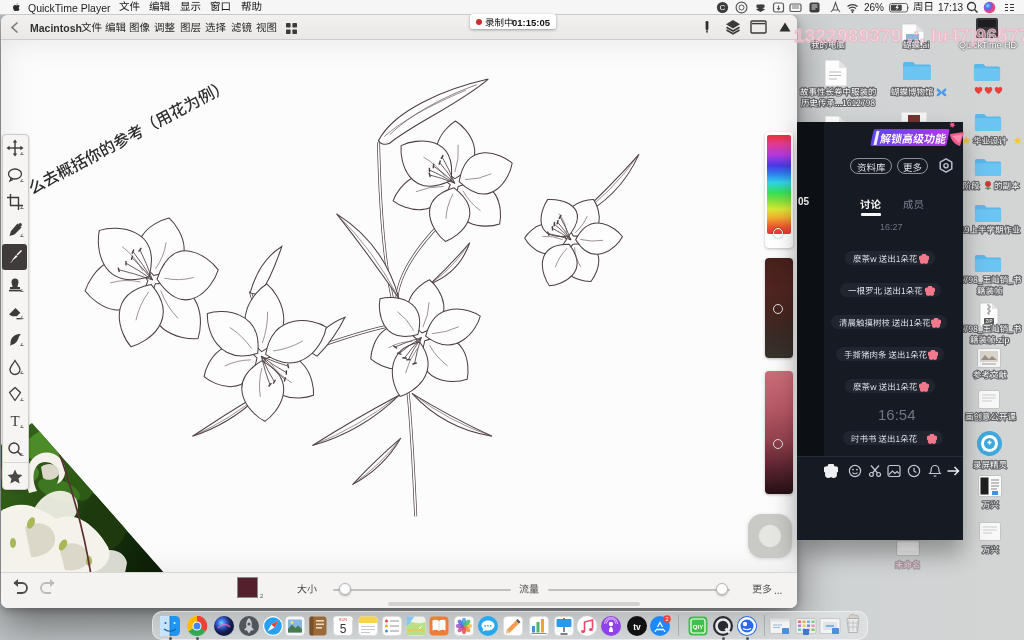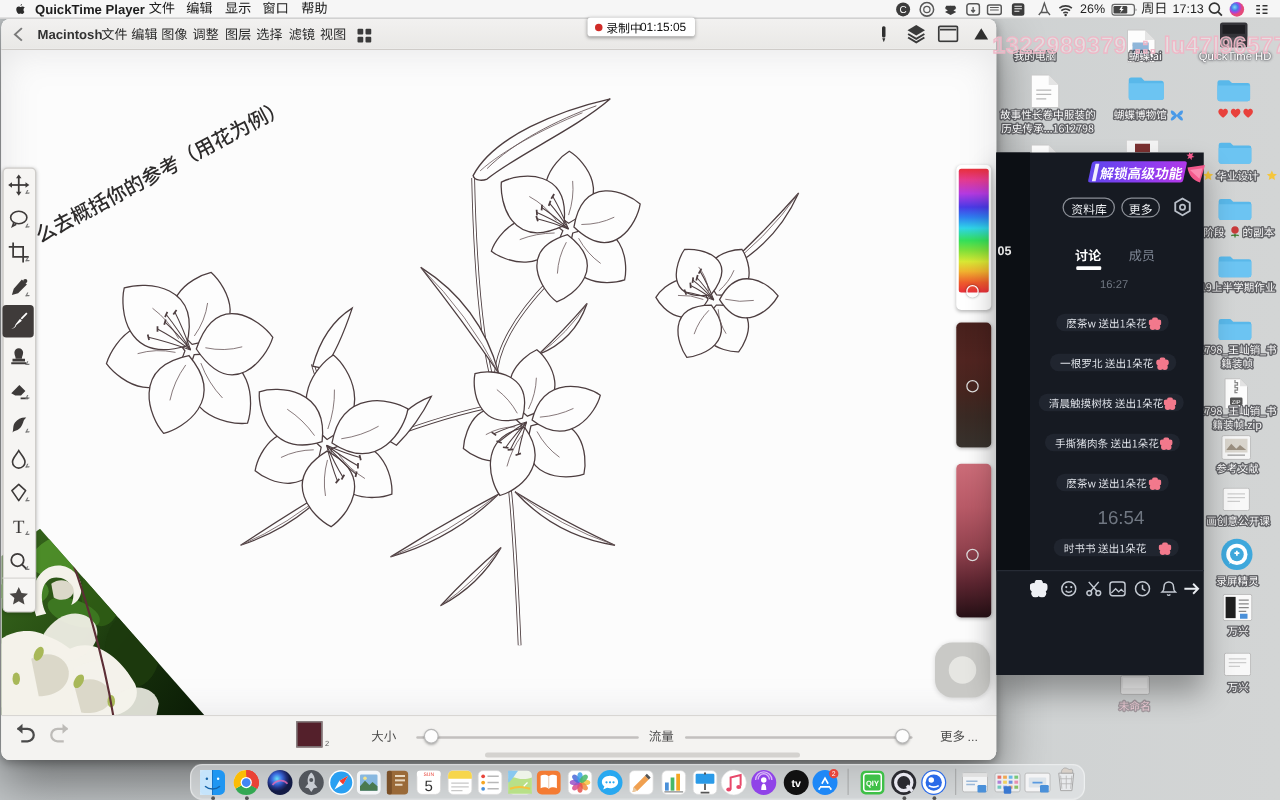--- a/index.html
+++ b/index.html
@@ -1,18 +1,18 @@
 <!DOCTYPE html>
 <html><head><meta charset="utf-8"><style>*{margin:0;padding:0;box-sizing:border-box}body{width:1024px;height:640px;overflow:hidden;font-family:"Liberation Sans",sans-serif;position:relative;background:linear-gradient(90deg,#c3c7c9,#ccd0d1 60%,#d3d5d5)}.abs{position:absolute}</style></head><body>
 <div class="abs" style="left:0;top:0;width:1024px;height:14.5px;background:#f6f6f6;border-bottom:0.5px solid #c9c9c9;z-index:40"></div>
 <svg class="abs" style="left:11px;top:2px;z-index:41" width="11" height="11" viewBox="0 0 11 11">
     <path d="M7.8 5.8c0-1.2 1-1.8 1-1.8s-.6-.9-1.7-.9c-.8 0-1.3.4-1.6.4-.3 0-.9-.4-1.5-.4C2.8 3.1 2 4 2 5.5c0 1.7 1.3 3.6 2.1 3.6.4 0 .7-.3 1.3-.3.6 0 .8.3 1.3.3.9 0 1.8-1.6 1.8-1.6S7.8 7 7.8 5.8Z" fill="#2b2b2b"></path>
     <path d="M6.6 1.2c-.5.1-1.1.5-1.2 1.3.7.1 1.3-.5 1.2-1.3Z" fill="#2b2b2b"></path>
   </svg>
-<div class="abs" style="left:28px;top:1.5px;font-size:10.5px;font-weight:bold;color:#1d1d1d;z-index:41">QuickTime Player</div>
+<div class="abs" style="left:28px;top:1.5px;font-size:10.5px;font-weight:normal;color:#1d1d1d;z-index:41">QuickTime Player</div>
 <svg style="position:absolute;left:119.0px;top:-1.7px;overflow:visible;z-index:41" width="24" height="18" viewBox="0 -12.2 24 18">
     <path d="M4.4 -8.6C4.8 -8.1 5.1 -7.4 5.2 -7.0L6.1 -7.3C5.9 -7.7 5.6 -8.4 5.3 -8.9ZM0.5 -7.0V-6.2H2.2C2.8 -4.6 3.6 -3.2 4.7 -2.1C3.5 -1.1 2.1 -0.4 0.4 0.1C0.5 0.3 0.8 0.6 0.9 0.8C2.6 0.3 4.1 -0.5 5.3 -1.5C6.5 -0.5 7.9 0.3 9.6 0.8C9.7 0.5 10.0 0.2 10.2 0.0C8.5 -0.4 7.0 -1.1 5.9 -2.1C6.9 -3.2 7.7 -4.5 8.4 -6.2H10.0V-7.0ZM5.3 -2.7C4.3 -3.7 3.5 -4.9 3.0 -6.2H7.5C6.9 -4.8 6.2 -3.6 5.3 -2.7Z M13.8 -3.6V-2.8H16.8V0.8H17.6V-2.8H20.5V-3.6H17.6V-5.9H20.0V-6.7H17.6V-8.7H16.8V-6.7H15.4C15.6 -7.1 15.7 -7.6 15.8 -8.1L15.0 -8.3C14.8 -6.9 14.4 -5.6 13.7 -4.7C13.9 -4.6 14.3 -4.4 14.4 -4.3C14.7 -4.7 15.0 -5.3 15.2 -5.9H16.8V-3.6ZM13.3 -8.8C12.7 -7.2 11.8 -5.6 10.8 -4.6C11.0 -4.4 11.2 -4.0 11.3 -3.8C11.6 -4.2 11.9 -4.6 12.3 -5.0V0.8H13.0V-6.3C13.4 -7.0 13.8 -7.8 14.1 -8.6Z" fill="#1d1d1d"></path>
   </svg>
 <svg style="position:absolute;left:149.0px;top:-1.7px;overflow:visible;z-index:41" width="24" height="18" viewBox="0 -12.2 24 18">
     <path d="M0.4 -0.6 0.6 0.2C1.5 -0.2 2.6 -0.6 3.6 -1.1L3.5 -1.7C2.3 -1.3 1.2 -0.8 0.4 -0.6ZM0.6 -4.4C0.8 -4.5 1.0 -4.6 2.2 -4.7C1.8 -4.1 1.4 -3.5 1.2 -3.3C0.9 -2.9 0.7 -2.6 0.5 -2.6C0.6 -2.4 0.7 -2.1 0.7 -1.9C0.9 -2.0 1.2 -2.1 3.6 -2.7C3.5 -2.8 3.5 -3.1 3.5 -3.3L1.8 -3.0C2.5 -3.9 3.2 -5.1 3.8 -6.3L3.2 -6.6C3.0 -6.2 2.8 -5.8 2.6 -5.4L1.4 -5.3C2.0 -6.2 2.6 -7.4 3.0 -8.6L2.3 -8.8C1.9 -7.5 1.2 -6.2 1.0 -5.8C0.7 -5.5 0.6 -5.2 0.4 -5.2C0.5 -5.0 0.6 -4.6 0.6 -4.4ZM6.6 -3.7V-2.1H5.7V-3.7ZM7.1 -3.7H7.8V-2.1H7.1ZM5.1 -4.3V0.8H5.7V-1.5H6.6V0.5H7.1V-1.5H7.8V0.5H8.4V-1.5H9.1V0.1C9.1 0.1 9.1 0.2 9.0 0.2C9.0 0.2 8.8 0.2 8.5 0.2C8.6 0.3 8.7 0.6 8.7 0.8C9.1 0.8 9.3 0.7 9.5 0.7C9.7 0.5 9.8 0.4 9.8 0.1V-4.3L9.1 -4.3ZM8.4 -3.7H9.1V-2.1H8.4ZM6.4 -8.7C6.5 -8.4 6.7 -8.0 6.8 -7.7H4.3V-5.4C4.3 -3.8 4.3 -1.5 3.3 0.2C3.5 0.3 3.8 0.5 3.9 0.7C4.9 -1.0 5.1 -3.5 5.1 -5.2H9.7V-7.7H7.7C7.5 -8.0 7.3 -8.5 7.1 -8.9ZM5.1 -7.0H8.9V-5.9H5.1Z M16.3 -7.9H19.1V-6.8H16.3ZM15.6 -8.5V-6.2H19.9V-8.5ZM11.4 -3.5C11.4 -3.6 11.7 -3.6 12.1 -3.6H13.1V-2.1L10.9 -1.8L11.1 -1.0L13.1 -1.4V0.8H13.8V-1.5L15.0 -1.8L14.9 -2.5L13.8 -2.2V-3.6H14.8V-4.3H13.8V-6.0H13.1V-4.3H12.1C12.3 -5.1 12.6 -5.9 12.9 -6.8H14.8V-7.6H13.1C13.2 -7.9 13.3 -8.3 13.3 -8.7L12.6 -8.8C12.5 -8.4 12.4 -8.0 12.3 -7.6H11.0V-6.8H12.1C11.9 -6.0 11.7 -5.3 11.6 -5.0C11.4 -4.6 11.3 -4.2 11.1 -4.2C11.2 -4.0 11.3 -3.6 11.4 -3.5ZM19.1 -5.0V-4.1H16.4V-5.0ZM14.7 -0.8 14.8 -0.1 19.1 -0.4V0.8H19.8V-0.5L20.6 -0.5L20.6 -1.2L19.8 -1.2V-5.0H20.5V-5.6H14.9V-5.0H15.7V-0.9ZM19.1 -3.5V-2.5H16.4V-3.5ZM19.1 -1.9V-1.1L16.4 -0.9V-1.9Z" fill="#1d1d1d"></path>
   </svg>
 <svg style="position:absolute;left:180.0px;top:-1.7px;overflow:visible;z-index:41" width="24" height="18" viewBox="0 -12.2 24 18">
     <path d="M2.6 -6.0H7.9V-4.9H2.6ZM2.6 -7.7H7.9V-6.6H2.6ZM1.8 -8.3V-4.3H8.7V-8.3ZM8.6 -3.5C8.3 -2.8 7.6 -1.9 7.2 -1.3L7.8 -1.0C8.3 -1.6 8.8 -2.4 9.3 -3.2ZM1.3 -3.1C1.7 -2.4 2.2 -1.5 2.5 -1.0L3.1 -1.3C2.9 -1.8 2.4 -2.7 1.9 -3.4ZM6.0 -3.8V-0.4H4.4V-3.8H3.7V-0.4H0.4V0.3H10.1V-0.4H6.8V-3.8Z M13.0 -3.7C12.5 -2.5 11.7 -1.3 10.9 -0.6C11.1 -0.5 11.4 -0.3 11.6 -0.1C12.4 -0.9 13.3 -2.2 13.8 -3.5ZM17.7 -3.4C18.4 -2.4 19.2 -1.0 19.5 -0.1L20.3 -0.5C20.0 -1.4 19.2 -2.7 18.4 -3.7ZM12.1 -8.0V-7.3H19.5V-8.0ZM11.1 -5.5V-4.7H15.3V-0.2C15.3 -0.0 15.3 0.0 15.1 0.0C14.9 0.0 14.2 0.0 13.5 0.0C13.6 0.2 13.7 0.6 13.8 0.8C14.7 0.8 15.3 0.8 15.7 0.7C16.1 0.6 16.2 0.3 16.2 -0.2V-4.7H20.4V-5.5Z" fill="#1d1d1d"></path>
   </svg>
 <svg style="position:absolute;left:210.0px;top:-1.7px;overflow:visible;z-index:41" width="24" height="18" viewBox="0 -12.2 24 18">
@@ -118,21 +118,21 @@
       <rect x="7.4" y="1" width="4.6" height="4.6" rx="0.8"></rect>
       <rect x="1" y="7.4" width="4.6" height="4.6" rx="0.8"></rect>
       <rect x="7.4" y="7.4" width="4.6" height="4.6" rx="0.8"></rect>
     </g>
   </svg>
 <div class="abs" style="left:470px;top:14px;width:86px;height:15px;background:#fff;border-radius:2.5px;box-shadow:0 1px 3px rgba(0,0,0,.35);z-index:45"></div>
 <div class="abs" style="left:476px;top:18.5px;width:6px;height:6px;border-radius:50%;background:#d02c28;z-index:46"></div>
 <svg style="position:absolute;left:485.0px;top:14.5px;overflow:visible;z-index:46" width="31" height="16" viewBox="0 -11.0 31 16">
     <path d="M1.3 -3.0C1.9 -2.7 2.6 -2.1 3.0 -1.8L3.5 -2.3C3.1 -2.6 2.4 -3.1 1.8 -3.4ZM1.3 -7.4V-6.8H7.0L7.0 -5.9H1.6V-5.3H7.0L6.9 -4.4H0.6V-3.8H4.4V-2.0C3.0 -1.4 1.6 -0.9 0.6 -0.5L1.0 0.1C2.0 -0.3 3.2 -0.8 4.4 -1.3V-0.0C4.4 0.1 4.3 0.2 4.2 0.2C4.0 0.2 3.5 0.2 2.9 0.2C3.0 0.3 3.1 0.6 3.2 0.8C3.9 0.8 4.4 0.8 4.7 0.7C5.0 0.6 5.1 0.4 5.1 -0.0V-2.2C5.9 -1.0 7.1 -0.1 8.6 0.4C8.7 0.2 8.9 -0.1 9.1 -0.2C8.0 -0.5 7.1 -1.0 6.4 -1.7C7.0 -2.1 7.7 -2.6 8.3 -3.1L7.7 -3.5C7.3 -3.1 6.6 -2.5 6.0 -2.1C5.6 -2.5 5.3 -3.0 5.1 -3.5V-3.8H8.9V-4.4H7.6C7.7 -5.4 7.8 -6.5 7.8 -7.4L7.2 -7.5L7.1 -7.4Z M15.9 -7.1V-1.8H16.6V-7.1ZM17.6 -7.9V-0.2C17.6 -0.1 17.6 -0.0 17.4 -0.0C17.2 -0.0 16.7 -0.0 16.1 -0.0C16.2 0.2 16.3 0.5 16.4 0.7C17.1 0.7 17.6 0.7 17.9 0.6C18.2 0.5 18.3 0.2 18.3 -0.2V-7.9ZM10.8 -7.8C10.6 -6.8 10.3 -5.9 9.9 -5.2C10.1 -5.2 10.4 -5.1 10.5 -5.0C10.7 -5.3 10.8 -5.6 11.0 -6.0H12.2V-5.0H9.9V-4.3H12.2V-3.3H10.4V-0.0H11.0V-2.7H12.2V0.8H12.9V-2.7H14.2V-0.7C14.2 -0.6 14.2 -0.6 14.1 -0.6C14.0 -0.6 13.7 -0.6 13.3 -0.6C13.4 -0.4 13.5 -0.2 13.5 0.0C14.0 0.0 14.4 0.0 14.6 -0.1C14.8 -0.2 14.9 -0.4 14.9 -0.7V-3.3H12.9V-4.3H15.2V-5.0H12.9V-6.0H14.9V-6.6H12.9V-7.9H12.2V-6.6H11.2C11.3 -6.9 11.4 -7.3 11.5 -7.6Z M23.4 -8.0V-6.3H19.9V-1.8H20.6V-2.4H23.4V0.8H24.1V-2.4H26.8V-1.8H27.6V-6.3H24.1V-8.0ZM20.6 -3.1V-5.6H23.4V-3.1ZM26.8 -3.1H24.1V-5.6H26.8Z" fill="#111"></path>
   </svg>
-<div class="abs" style="left:512px;top:16.5px;font-size:9.5px;font-weight:normal;color:#111;z-index:46">01:15:05</div>
+<div class="abs" style="left:512px;top:16.5px;font-size:9.5px;font-weight:bold;color:#111;z-index:46">01:15:05</div>
 <svg class="abs" style="left:702px;top:20px;z-index:7" width="10" height="15" viewBox="0 0 10 15">
     <rect x="3.6" y="1" width="2.8" height="9" rx="1.2" fill="#2f2f2f"></rect>
     <path d="M5 13.8L3.8 10.5h2.4Z" fill="#2f2f2f"></path>
   </svg>
 <svg class="abs" style="left:724px;top:19px;z-index:7" width="18" height="17" viewBox="0 0 18 17">
     <path d="M9 1l7 4.2L9 9.4 2 5.2Z" fill="#3a3a3a"></path>
     <path d="M2.5 8.2 9 12l6.5-3.8M2.5 11 9 14.8 15.5 11" fill="none" stroke="#3a3a3a" stroke-width="1.6"></path>
   </svg>
 <svg class="abs" style="left:750px;top:20px;z-index:7" width="17" height="14" viewBox="0 0 17 14">
     <rect x="1" y="1" width="15" height="12" rx="1" fill="none" stroke="#3a3a3a" stroke-width="1.4"></rect>

